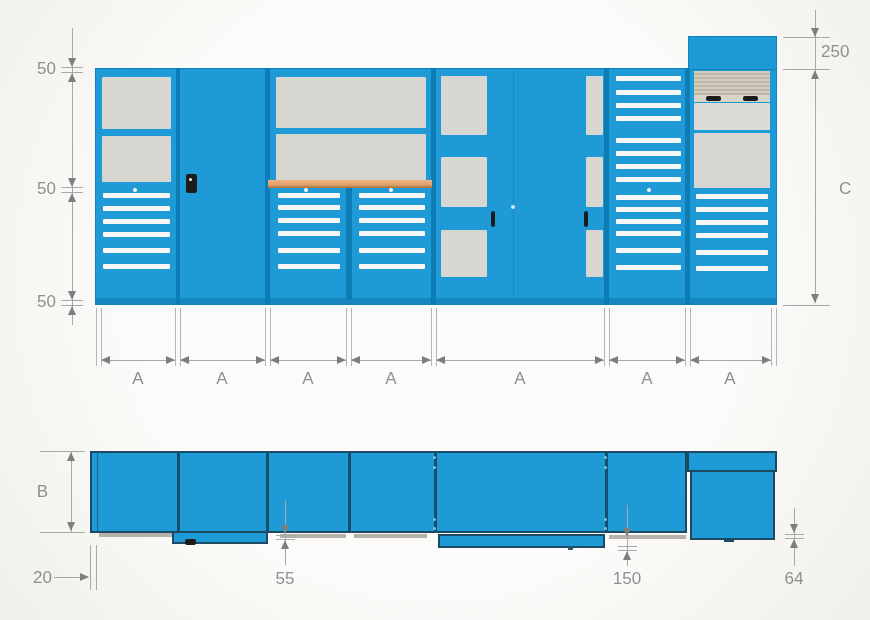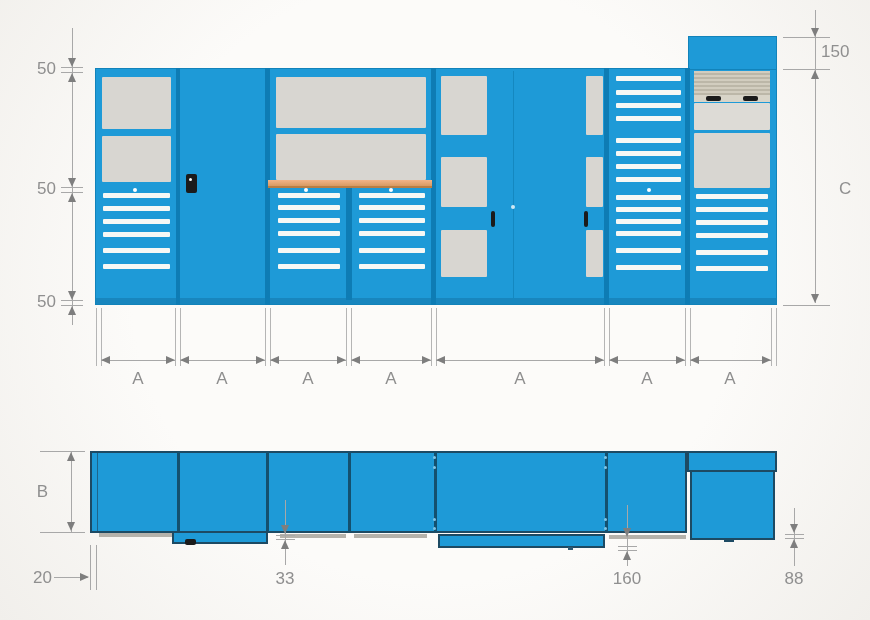--- a/index.html
+++ b/index.html
@@ -131,21 +131,21 @@
   <div class="dim-label right" style="left:24px;top:180px;width:32px">50</div>
   <div class="dim-label right" style="left:24px;top:293px;width:32px">50</div>
 
   <div class="dline" style="left:815px;top:10px;width:1px;height:293px"></div>
   <div class="dline" style="left:783px;top:37px;width:47px;height:1px"></div>
   <div class="dline" style="left:783px;top:69px;width:47px;height:1px"></div>
   <div class="dline" style="left:783px;top:305px;width:47px;height:1px"></div>
   <div class="arr arr-d" style="left:811px;top:28px"></div>
   <div class="arr arr-u" style="left:811px;top:70px"></div>
   <div class="arr arr-d" style="left:811px;top:294px"></div>
-  <div class="dim-label" style="left:821px;top:43px">150</div>
+  <div class="dim-label" style="left:821px;top:43px">250</div>
   <div class="dim-label" style="left:839px;top:180px">C</div>
 
   <div class="dline2" style="left:96px;top:308px;width:1px;height:58px"></div>
   <div class="dline2" style="left:101px;top:308px;width:1px;height:58px"></div>
   <div class="dline2" style="left:175px;top:308px;width:1px;height:58px"></div>
   <div class="dline2" style="left:180px;top:308px;width:1px;height:58px"></div>
   <div class="dline2" style="left:265px;top:308px;width:1px;height:58px"></div>
   <div class="dline2" style="left:270px;top:308px;width:1px;height:58px"></div>
   <div class="dline2" style="left:346px;top:308px;width:1px;height:58px"></div>
   <div class="dline2" style="left:351px;top:308px;width:1px;height:58px"></div>
@@ -228,29 +228,29 @@
   <div class="dline" style="left:96px;top:545px;width:1px;height:45px"></div>
   <div class="dline" style="left:54px;top:577px;width:34px;height:1px"></div>
   <div class="arr arr-r" style="left:80px;top:573px"></div>
   <div class="dim-label right" style="left:22px;top:569px;width:30px">20</div>
 
   <div class="dline" style="left:285px;top:500px;width:1px;height:65px"></div>
   <div class="arr arr-d" style="left:281px;top:525px"></div>
   <div class="dline" style="left:276px;top:535px;width:19px;height:1px"></div>
   <div class="dline" style="left:276px;top:539px;width:19px;height:1px"></div>
   <div class="arr arr-u" style="left:281px;top:540px"></div>
-  <div class="dim-label center" style="left:271px;top:570px;width:28px">33</div>
+  <div class="dim-label center" style="left:271px;top:570px;width:28px">55</div>
 
   <div class="dline" style="left:627px;top:505px;width:1px;height:61px"></div>
   <div class="arr arr-d" style="left:623px;top:528px"></div>
   <div class="dline" style="left:618px;top:546px;width:19px;height:1px"></div>
   <div class="dline" style="left:618px;top:550px;width:19px;height:1px"></div>
   <div class="arr arr-u" style="left:623px;top:551px"></div>
-  <div class="dim-label center" style="left:608px;top:570px;width:38px">160</div>
+  <div class="dim-label center" style="left:608px;top:570px;width:38px">150</div>
 
   <div class="dline" style="left:794px;top:508px;width:1px;height:58px"></div>
   <div class="arr arr-d" style="left:790px;top:524px"></div>
   <div class="dline" style="left:785px;top:534px;width:19px;height:1px"></div>
   <div class="dline" style="left:785px;top:538px;width:19px;height:1px"></div>
   <div class="arr arr-u" style="left:790px;top:539px"></div>
-  <div class="dim-label center" style="left:780px;top:570px;width:28px">88</div>
+  <div class="dim-label center" style="left:780px;top:570px;width:28px">64</div>
 
 </div>
 
 </body></html>

